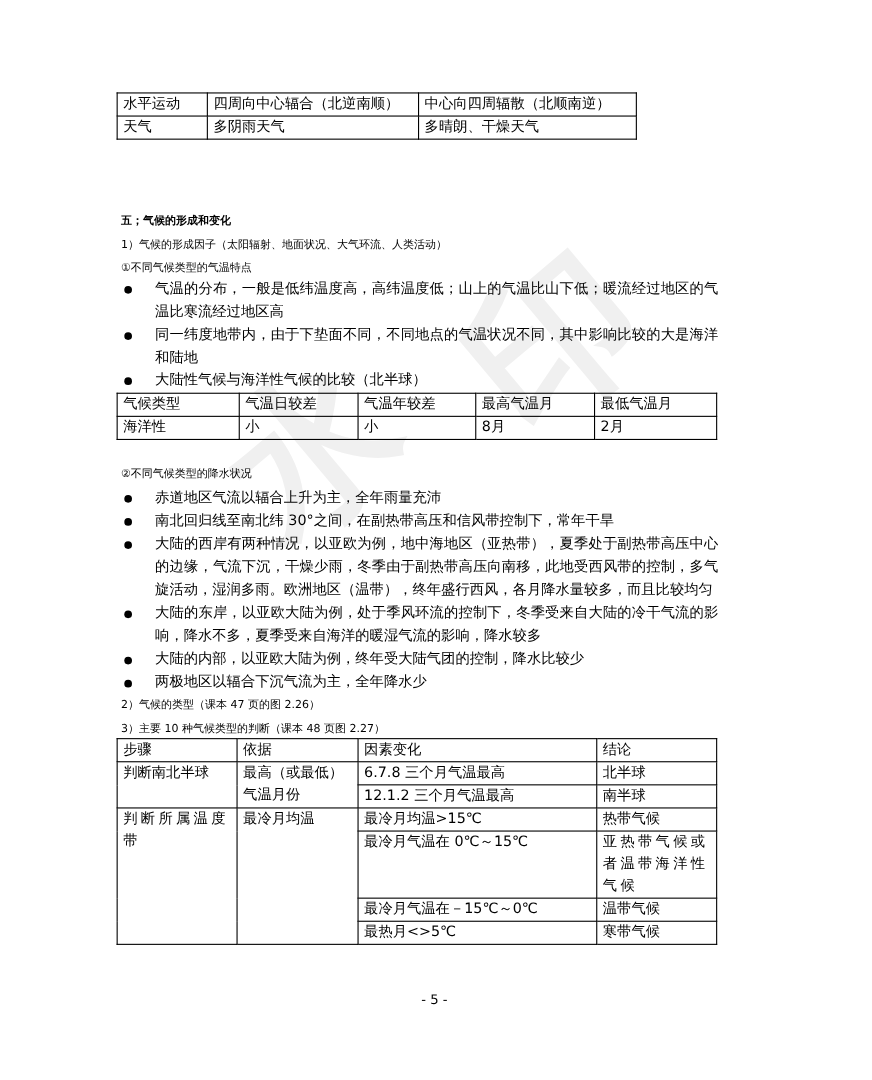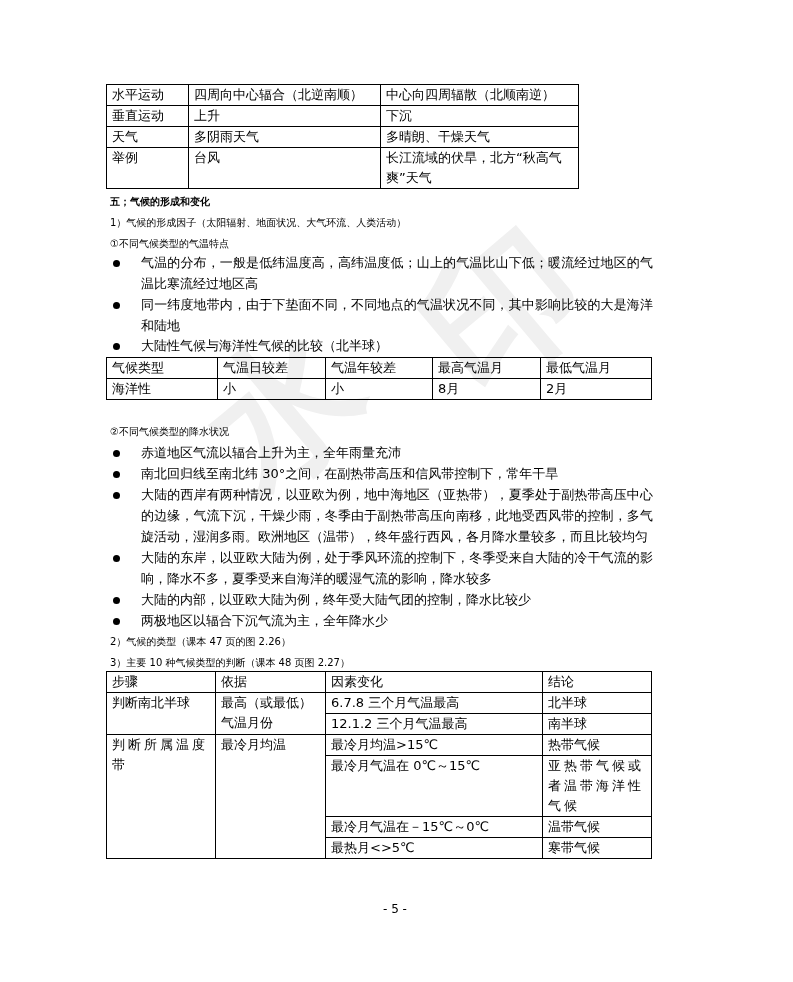--- a/index.html
+++ b/index.html
@@ -20,21 +20,21 @@
   table { border-collapse: collapse; table-layout: fixed; }
   td {
     border: 1px solid #000; padding: 0 5px; vertical-align: top;
     font-size: 13px; line-height: 20px; height: 20px; letter-spacing: 0;
   }
   .line { position: absolute; left: 110px; font-size: 10px; line-height: 21px; white-space: nowrap; z-index: 1; }
   .bold { font-weight: bold; }
   .bullet { position: absolute; left: 113px; width: 7px; height: 7px; border-radius: 50%; background: #000; z-index: 1; }
   .btext { position: absolute; left: 141px; width: 512px; font-size: 13px; line-height: 21px; z-index: 1; text-align: justify; }
   .pnum { position: absolute; left: 383px; top: 902px; font-size: 12px; z-index: 1; }
-  .justify3 { letter-spacing: 3px; }
+  .justify3 { letter-spacing: 3px; font-family: Liberation Mono, monospace; }
 </style>
 </head>
 <body>
 
 <div class="wm">
   <span style="left:60px; top:40px;">水</span>
   <span style="left:280px; top:-60px;">印</span>
 </div>
 
 <table class="abs" style="left:106px; top:84px; width:472px;">
@@ -43,33 +43,23 @@
       <col style="width:192px">
       <col style="width:198px">
     </colgroup>
   <tbody>
       <tr>
     <td>水平运动</td>
     <td>四周向中心辐合（北逆南顺）</td>
     <td>中心向四周辐散（北顺南逆）</td>
   </tr>
   <tr>
-    <td>垂直运动</td>
-    <td>上升</td>
-    <td>下沉</td>
-  </tr>
-  <tr>
     <td>天气</td>
     <td>多阴雨天气</td>
     <td>多晴朗、干燥天气</td>
-  </tr>
-  <tr>
-    <td style="height:40px">举例</td>
-    <td>台风</td>
-    <td>长江流域的伏旱，北方“秋高气爽”天气</td>
   </tr>
 </tbody>
   </table>
 
 <div class="line bold" style="top:191px;">五；气候的形成和变化</div>
 <div class="line" style="top:212px;">1）气候的形成因子（太阳辐射、地面状况、大气环流、人类活动）</div>
 <div class="line" style="top:233px;text-align:right;">①不同气候类型的气温特点</div>
 
 <span class="bullet" style="top:260px;"></span>
 <div class="btext" style="top:252px;">气温的分布，一般是低纬温度高，高纬温度低；山上的气温比山下低；暖流经过地区的气温比寒流经过地区高</div>

